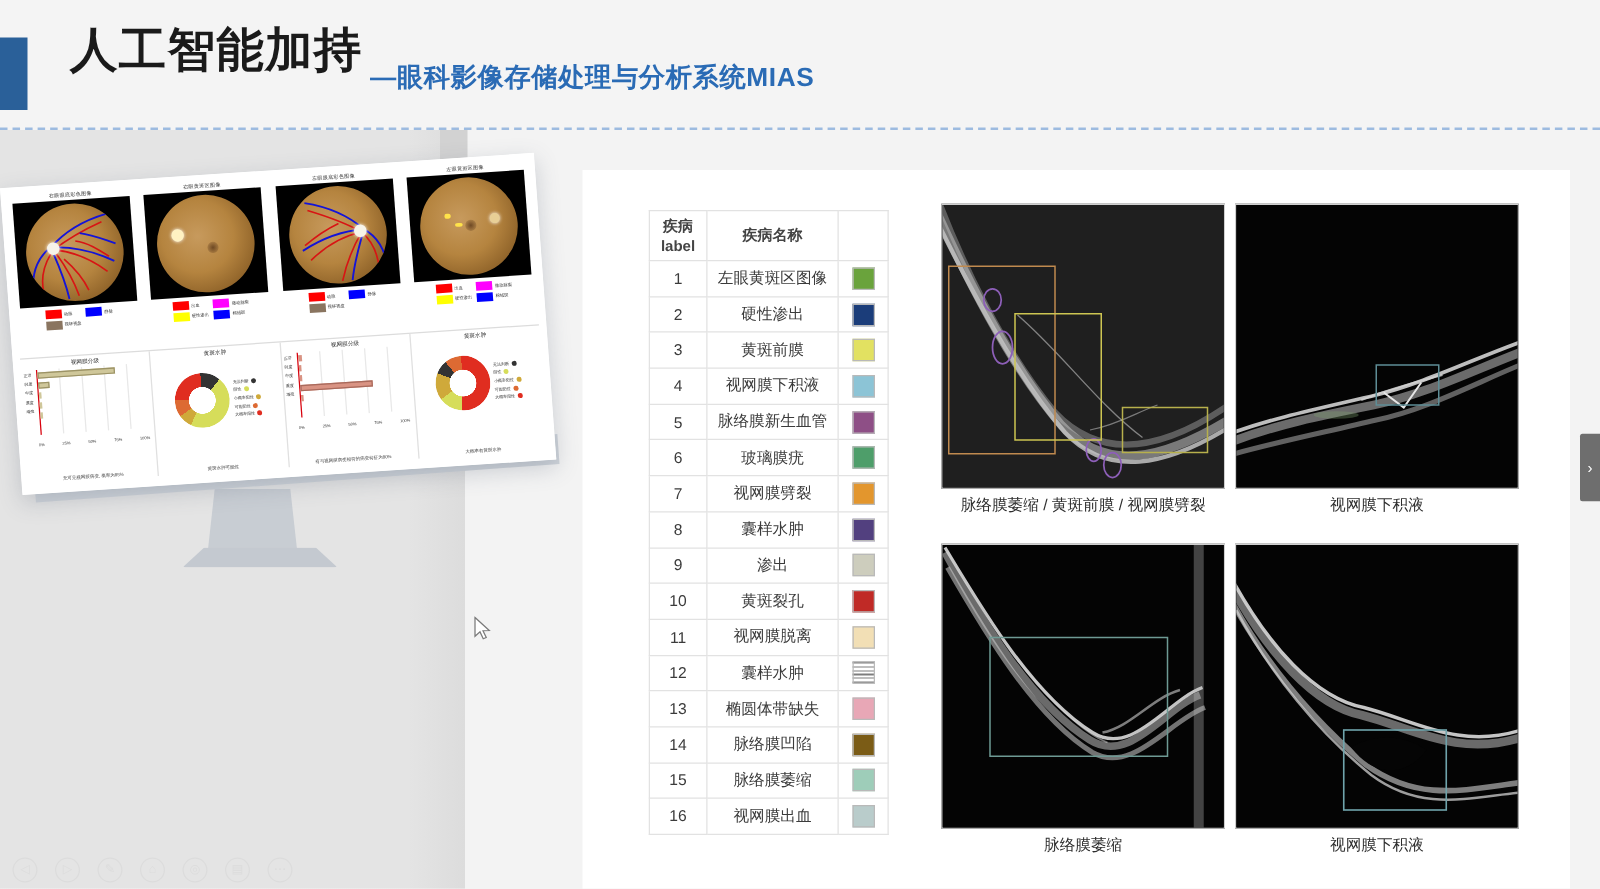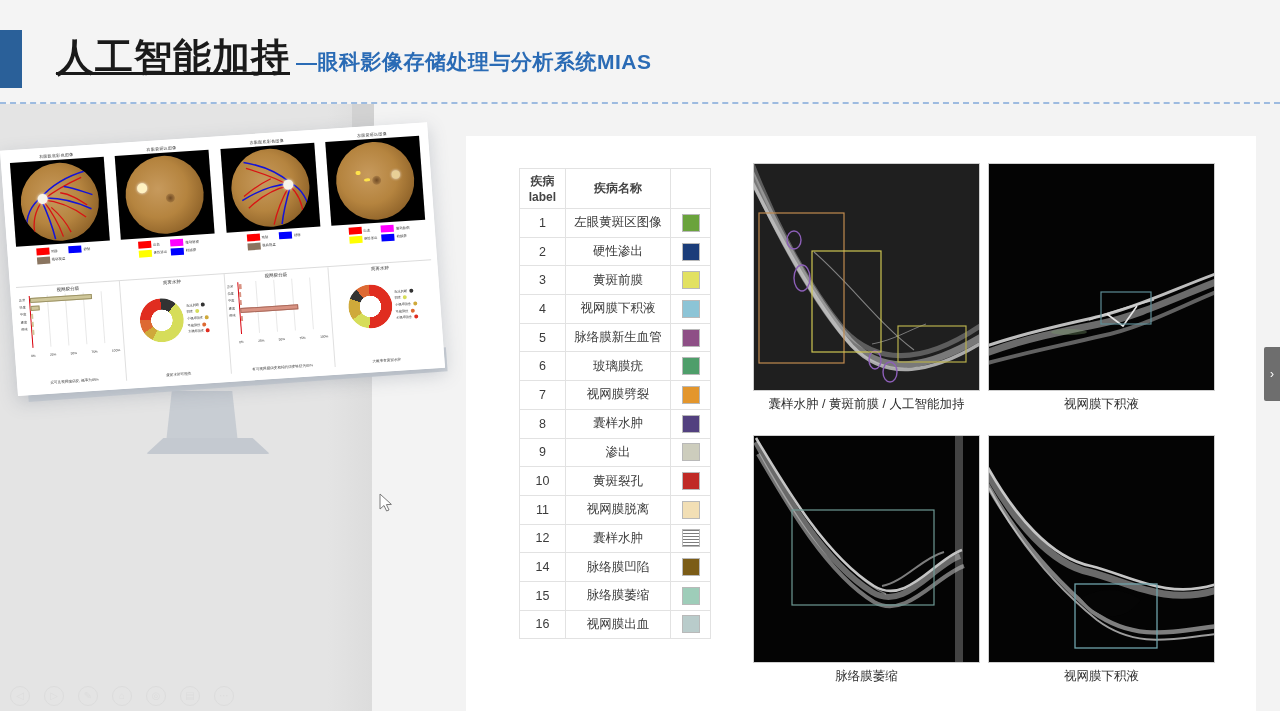--- a/index.html
+++ b/index.html
@@ -19,25 +19,24 @@
   #header {
     position: absolute; left: 0; top: 0; width: 1280px; height: 104px;
     background: #f4f4f4;
   }
   .header-accent {
     position: absolute; left: 0; top: 30px;
     width: 22px; height: 58px;
     background: #2a6099;
   }
   .header-title {
-    position: absolute; left: 56px; top: 33px;
+    position: absolute; left: 56px; top: 17px;
     font-size: 38px; font-weight: bold; color: #1a1a1a;
     letter-spacing: 1px; line-height: 48px;
     white-space: nowrap;
-    text-decoration: underline;
   }
   .header-sub {
     position: absolute; left: 296px; top: 48px;
     font-size: 21px; font-weight: bold; color: #2a6bb5;
     letter-spacing: 0.5px; white-space: nowrap;
   }
   .header-rule {
     position: absolute; left: 0; top: 102px; width: 1280px; height: 0;
     border-top: 2px dashed #9dbbe0;
   }
@@ -621,20 +620,25 @@
           </tr>
           <tr>
             <td class="col-label">11</td>
             <td class="col-name">视网膜脱离</td>
             <td class="col-color"><span class="swatch" style="background: rgb(242, 223, 181);"></span></td>
           </tr>
           <tr>
             <td class="col-label">12</td>
             <td class="col-name">囊样水肿</td>
             <td class="col-color"><span class="swatch swatch-hatch"></span></td>
+          </tr>
+          <tr>
+            <td class="col-label">13</td>
+            <td class="col-name">椭圆体带缺失</td>
+            <td class="col-color"><span class="swatch" style="background: rgb(232, 167, 182);"></span></td>
           </tr>
           <tr>
             <td class="col-label">14</td>
             <td class="col-name">脉络膜凹陷</td>
             <td class="col-color"><span class="swatch" style="background: rgb(123, 92, 22);"></span></td>
           </tr>
           <tr>
             <td class="col-label">15</td>
             <td class="col-name">脉络膜萎缩</td>
             <td class="col-color"><span class="swatch" style="background: rgb(158, 205, 185);"></span></td>
@@ -667,21 +671,21 @@
               <ellipse cx="40" cy="76" rx="7" ry="9"></ellipse>
               <ellipse cx="48" cy="114" rx="8" ry="13"></ellipse>
               <ellipse cx="121" cy="196" rx="6" ry="9"></ellipse>
               <ellipse cx="136" cy="208" rx="7" ry="10"></ellipse>
             </g>
             <rect class="bbox" x="5" y="49" width="85" height="150" fill="none" stroke="#c08a4f" stroke-width="1.2"></rect>
             <rect class="bbox" x="58" y="87" width="69" height="101" fill="none" stroke="#cdc552" stroke-width="1.2"></rect>
             <rect class="bbox" x="144" y="162" width="68" height="36" fill="none" stroke="#b7b04c" stroke-width="1.2"></rect>
           </svg>
         </div>
-        <div class="oct-caption">囊样水肿 / 黄斑前膜 / 人工智能加持</div>
+        <div class="oct-caption">脉络膜萎缩 / 黄斑前膜 / 视网膜劈裂</div>
       </div>
 
       <div class="oct-col" style="left:235px;top:0">
         <div class="oct-img">
           <svg width="227" height="228" viewBox="0 0 227 228">
             <rect width="227" height="228" fill="#040404"></rect>
             <g stroke="#d2d2d2" fill="none">
               <path d="M-5,190 C30,176 70,168 110,160 C150,152 190,132 232,116" stroke-width="7" opacity=".5"></path>
               <path d="M-5,183 C30,170 70,162 112,152 C152,142 192,122 232,108" stroke-width="3" opacity=".9"></path>
               <path d="M-5,200 C30,190 70,182 112,172 C152,164 192,142 232,126" stroke-width="4" opacity=".45"></path>

